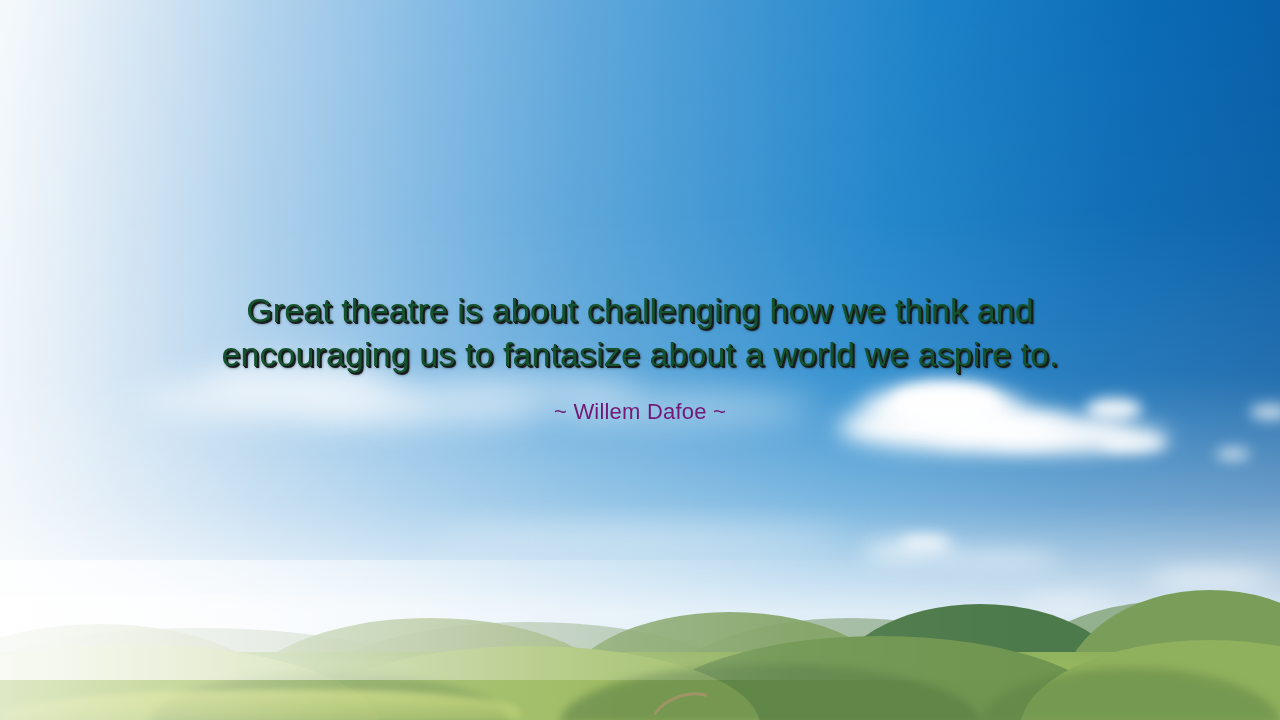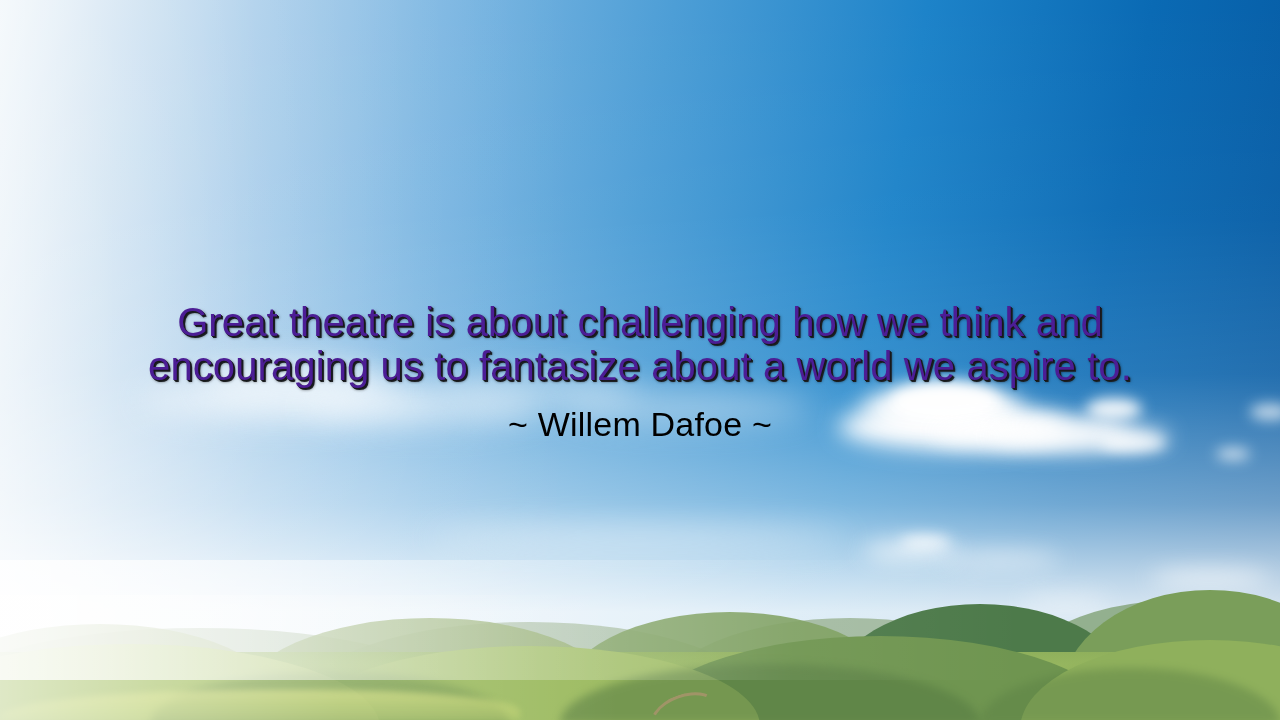--- a/index.html
+++ b/index.html
@@ -108,38 +108,38 @@
 
   
   .quote-block {
     position: absolute;
     left: 0;
     top: 288px;
     width: 1280px;
     text-align: center;
   }
   .quote-text {
-    margin: 12px;
+    margin: 0;
     padding: 0 70px;
-    color: #4c1d95;
-    font-size: 40px;
+    color: #14532d;
+    font-size: 34px;
     line-height: 44px;
     font-weight: 400;
     letter-spacing: 0.1px;
     text-shadow:
        1px 1px 0 #16181a,
        2px 2px 0 #1d2023,
        2px 2px 3px rgba(0,0,0,.55);
     white-space: pre-line;
   }
   .quote-author {
     margin: 16px 0 0 0;
     padding: 0;
-    color: #000000;
-    font-size: 34px;
+    color: #701a75;
+    font-size: 22px;
     line-height: 40px;
     font-weight: 400;
     letter-spacing: 0.2px;
   }
 </style>
 </head>
 <body>
 
 <div id="stage">
 

